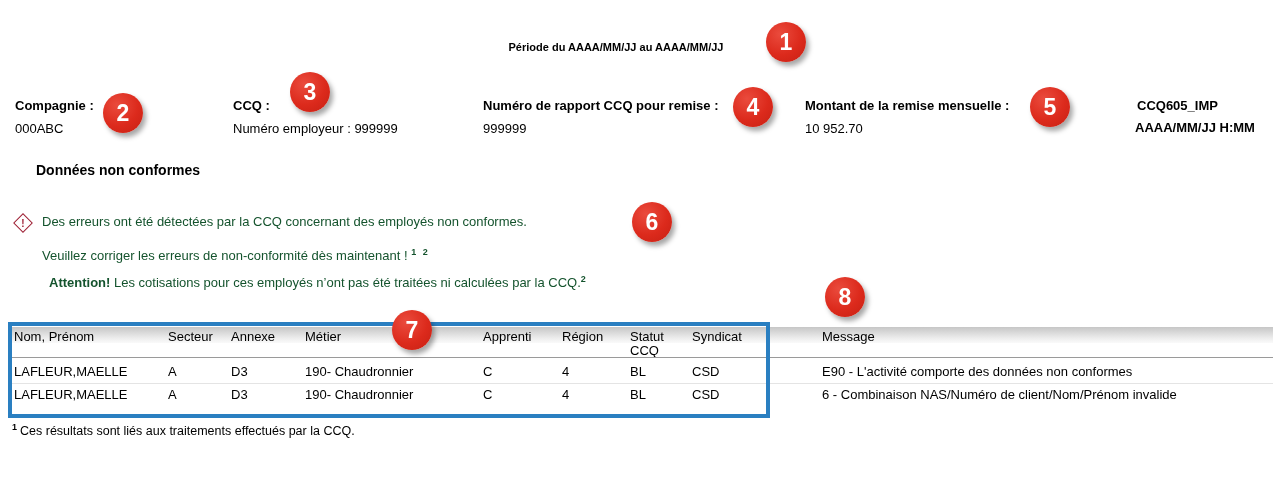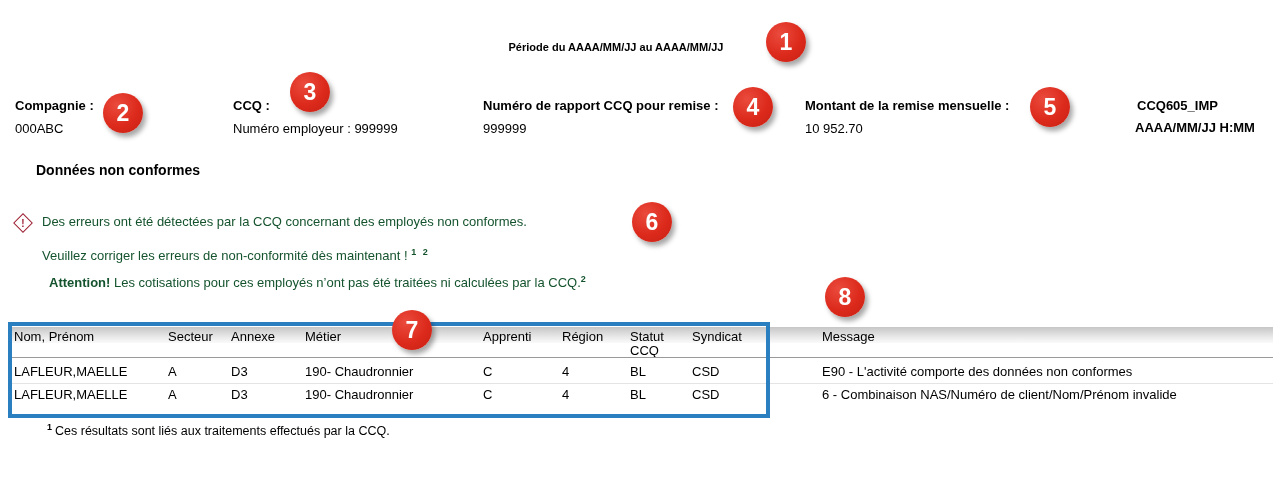--- a/index.html
+++ b/index.html
@@ -133,21 +133,21 @@
     <div>190- Chaudronnier</div>
     <div>C</div>
     <div>4</div>
     <div>BL</div>
     <div>CSD</div>
     <div>6 - Combinaison NAS/Numéro de client/Nom/Prénom invalide</div>
   </div>
 
   <div class="abs hl-box"></div>
 
-  <div class="abs fn" style="top:422px;margin-left:35px;">
+  <div class="abs fn" style="top:422px;">
     <sup>1</sup><span>Ces résultats sont liés aux traitements effectués par la CCQ.</span>
   </div>
 
   <div class="badge" style="left:766px;  top:22px;">1</div>
   <div class="badge" style="left:103px;  top:93px;">2</div>
   <div class="badge" style="left:290px;  top:72px;">3</div>
   <div class="badge" style="left:733px;  top:87px;">4</div>
   <div class="badge" style="left:1030px; top:87px;">5</div>
   <div class="badge" style="left:632px;  top:202px;">6</div>
   <div class="badge" style="left:392px;  top:310px;">7</div>

